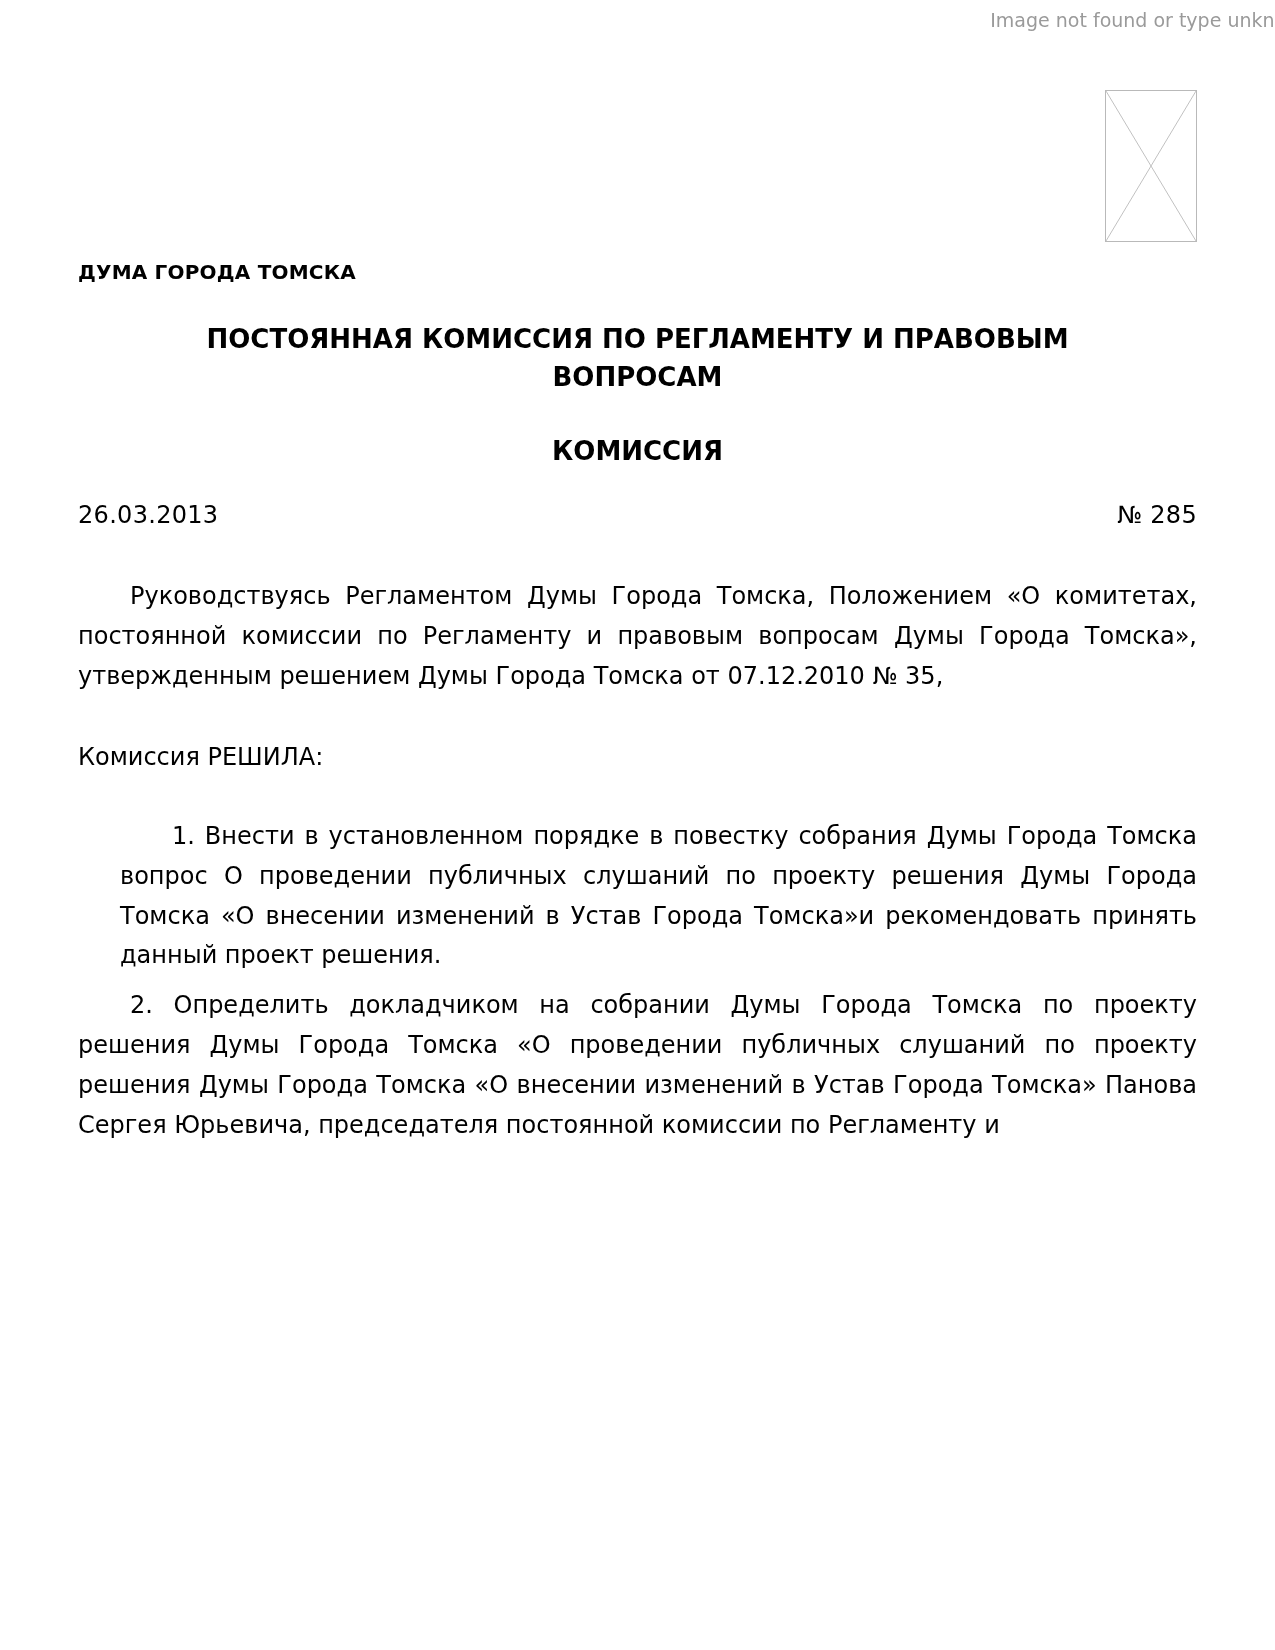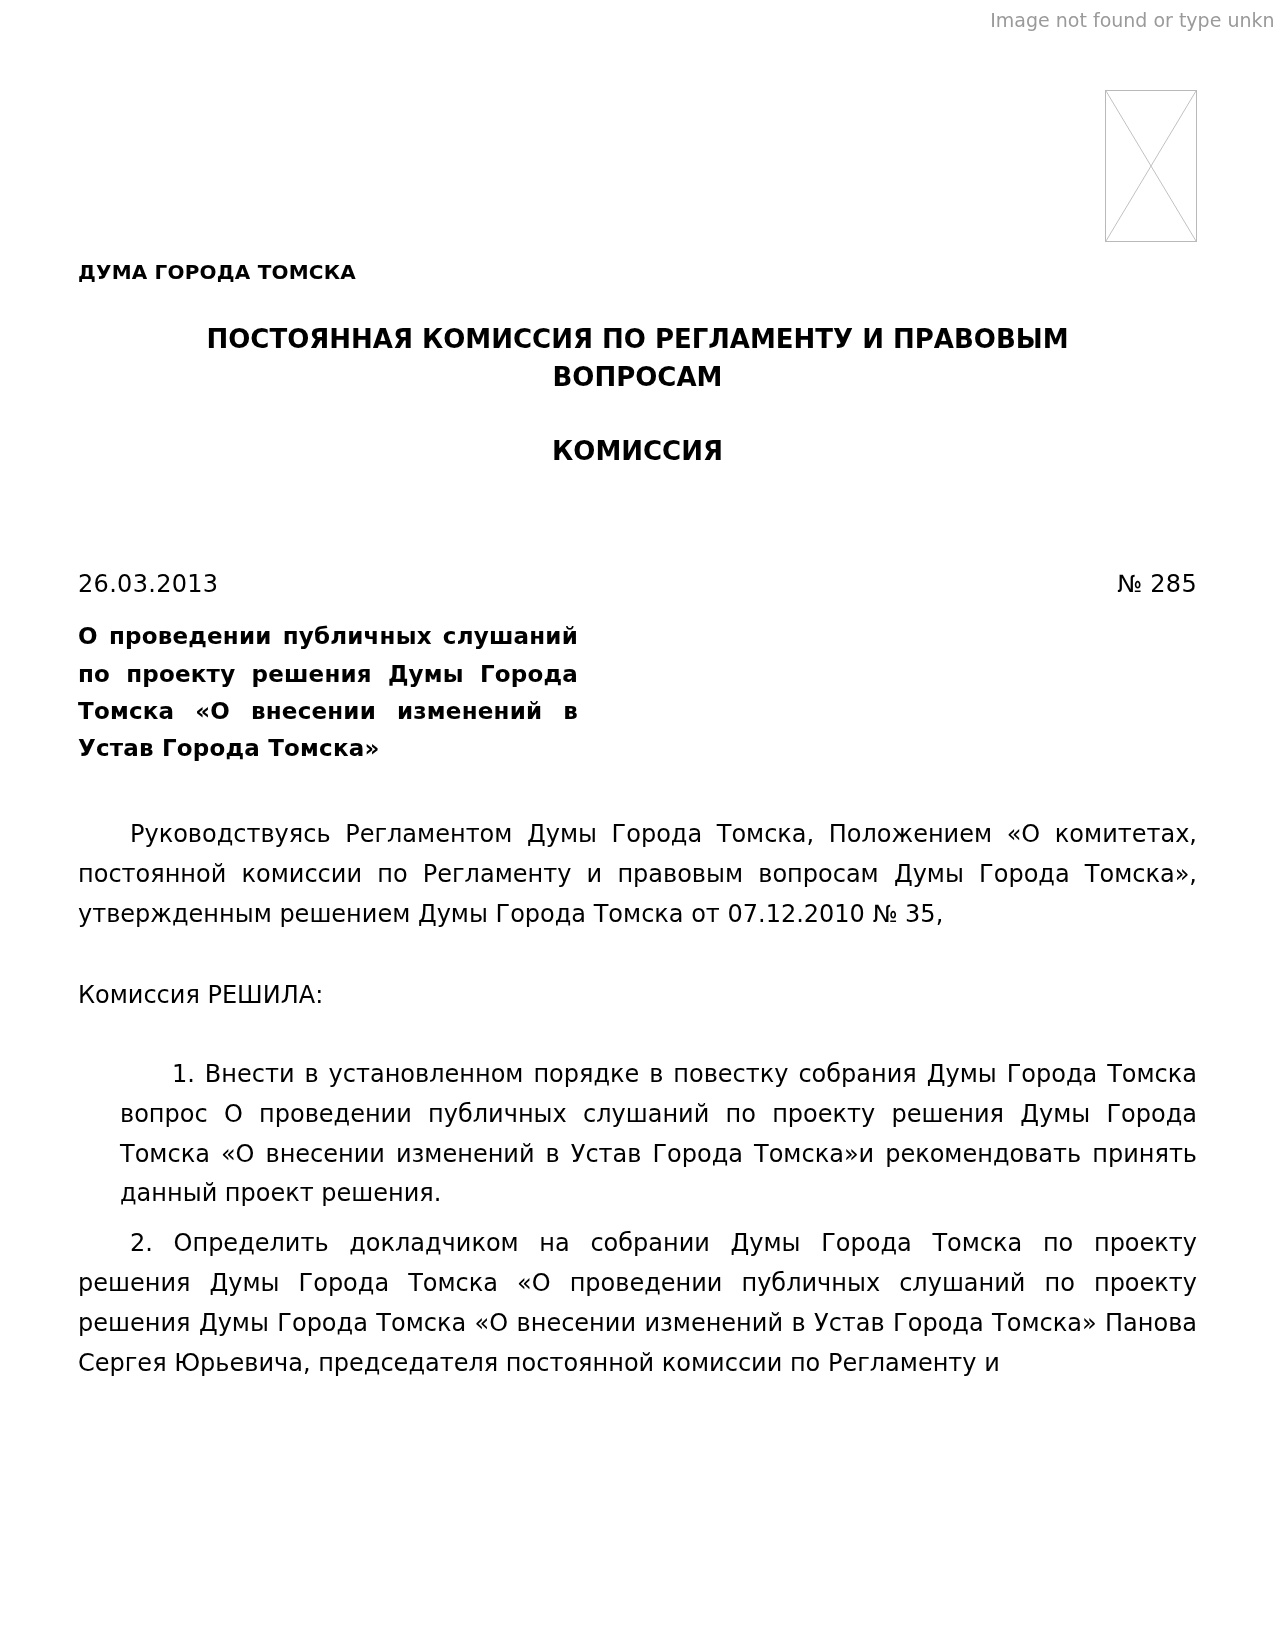--- a/index.html
+++ b/index.html
@@ -75,21 +75,21 @@
     font-weight: bold;
     font-size: 26px;
     margin-top: 40px;
   }
 
   
   .meta-row {
     display: flex;
     justify-content: space-between;
     align-items: baseline;
-    margin-top: 104px;
+    margin-top: 35px;
     font-size: 24px;
   }
   .meta-row .date { letter-spacing: 0.3px; }
   .meta-row .number { letter-spacing: 0.3px; }
 
   
   .subject {
     width: 500px;
     margin-top: 20px;
     font-weight: bold;
@@ -135,21 +135,20 @@
 
   <div class="doc-subtitle">ПОСТОЯННАЯ КОМИССИЯ ПО РЕГЛАМЕНТУ И ПРАВОВЫМ ВОПРОСАМ</div>
 
   <div class="doc-kind">КОМИССИЯ</div>
 
   <div class="meta-row">
     <div class="date">26.03.2013</div>
     <div class="number">№ 285</div>
   </div>
 
-  <div class="subject">О проведении публичных слушаний по проекту решения Думы Города Томска «О внесении изменений в Устав Города Томска»</div>
 
   <div class="body-para para-preamble">Руководствуясь Регламентом Думы Города Томска, Положением «О комитетах, постоянной комиссии по Регламенту и правовым вопросам Думы Города Томска», утвержденным решением Думы Города Томска от 07.12.2010 № 35,</div>
 
   <div class="center-line">Комиссия РЕШИЛА:</div>
 
   <div class="body-para para-1">1. Внести в установленном порядке в повестку собрания Думы Города Томска вопрос О проведении публичных слушаний по проекту решения Думы Города Томска «О внесении изменений в Устав Города Томска»и рекомендовать принять данный проект решения.</div>
 
   <div class="body-para para-2">2. Определить докладчиком на собрании Думы Города Томска по проекту решения Думы Города Томска «О проведении публичных слушаний по проекту решения Думы Города Томска «О внесении изменений в Устав Города Томска» Панова Сергея Юрьевича, председателя постоянной комиссии по Регламенту и</div>
 
 </div>

